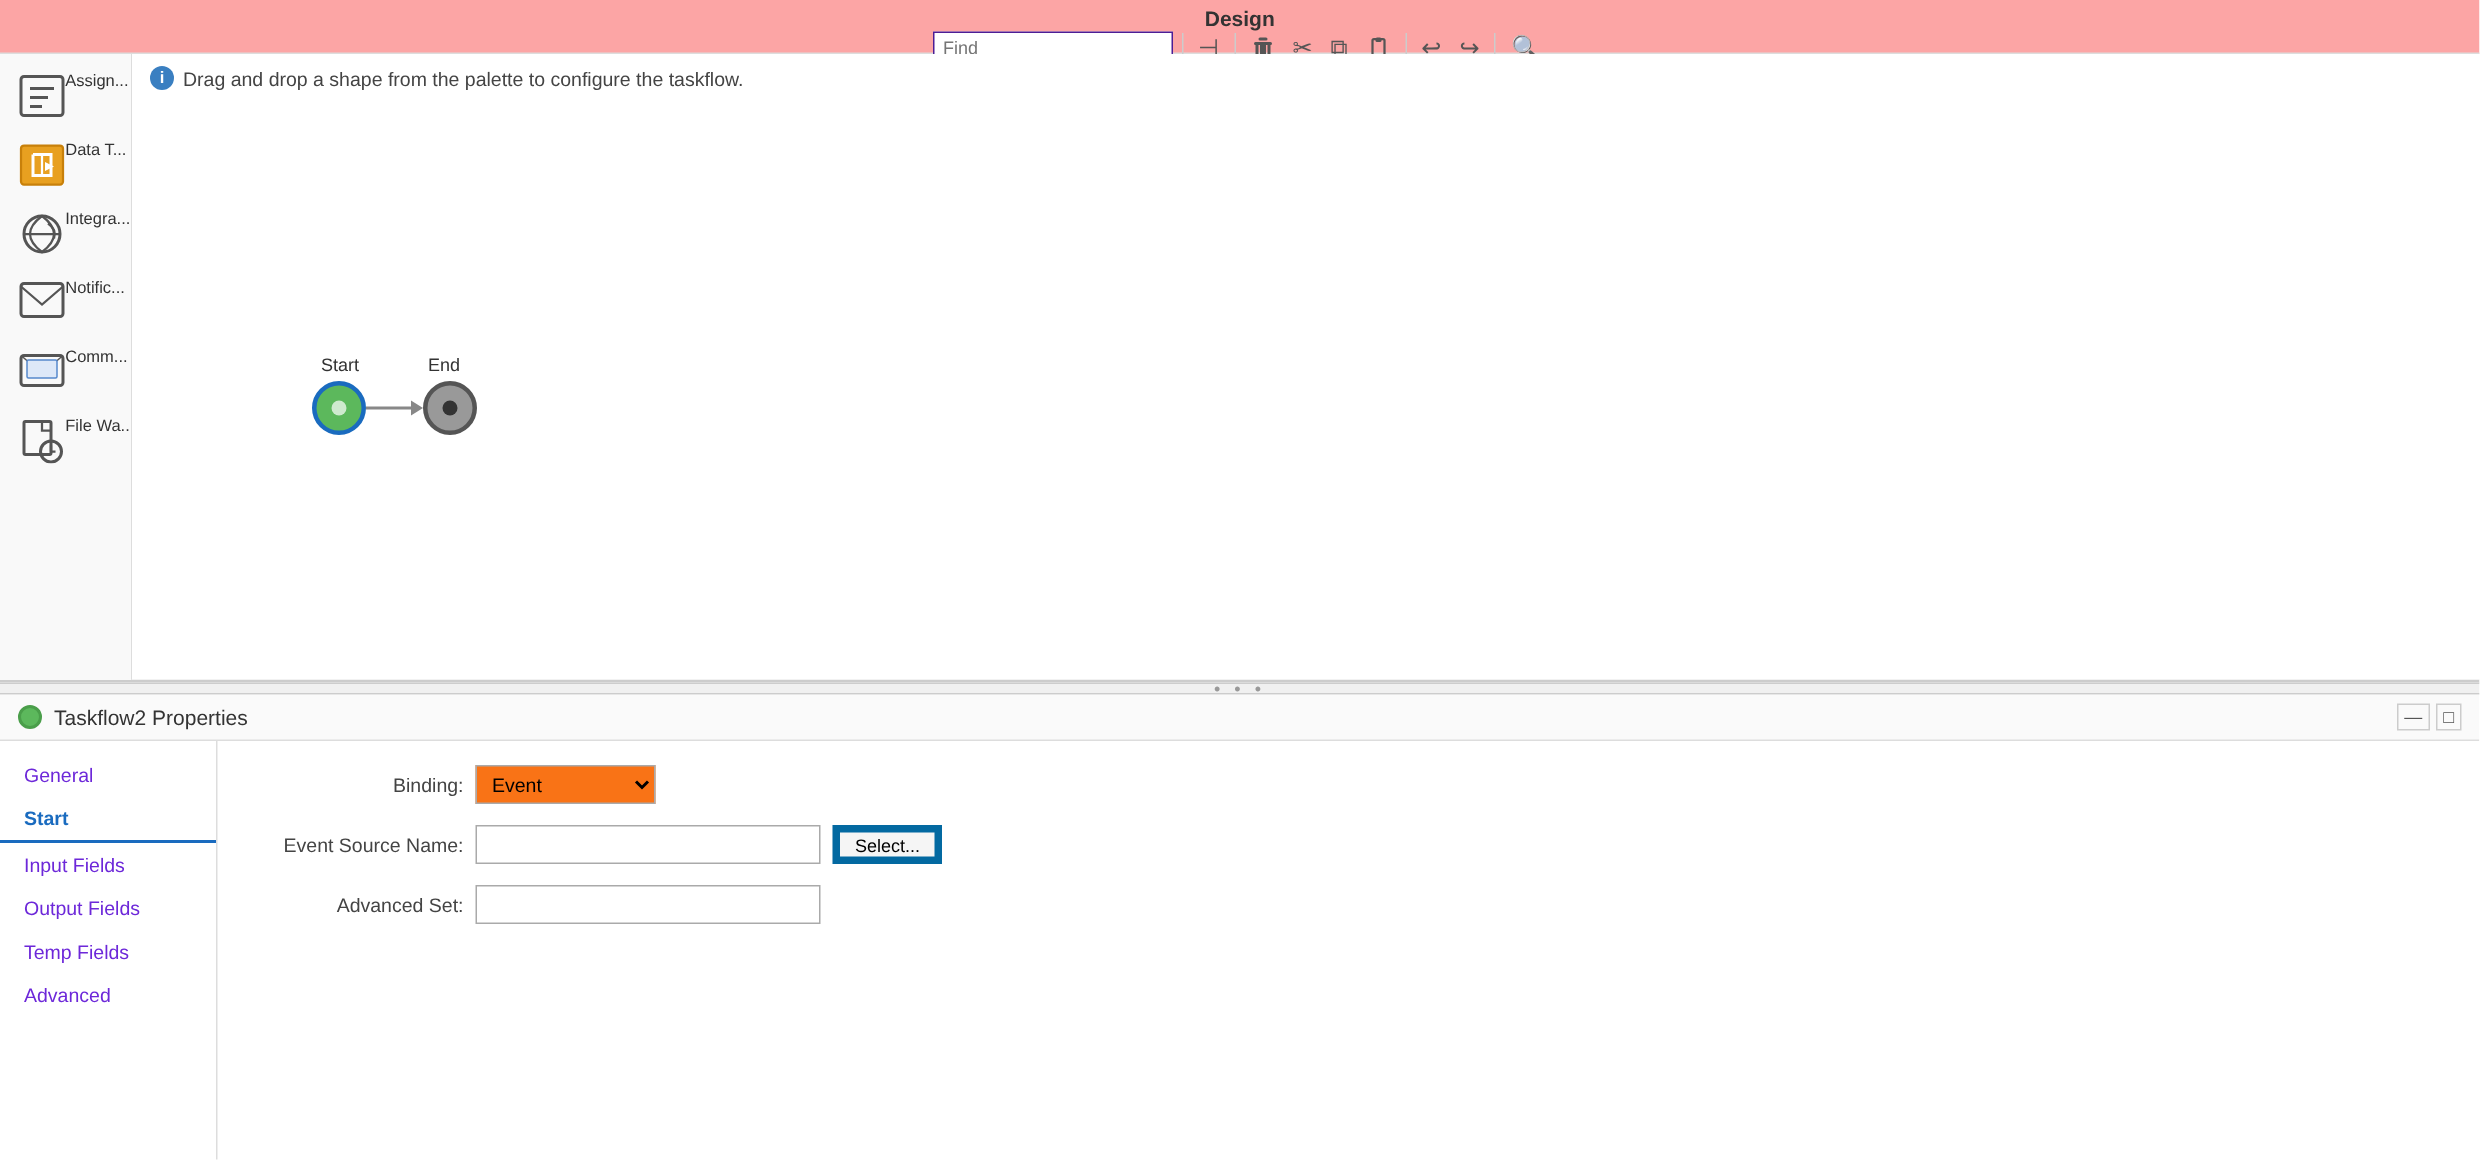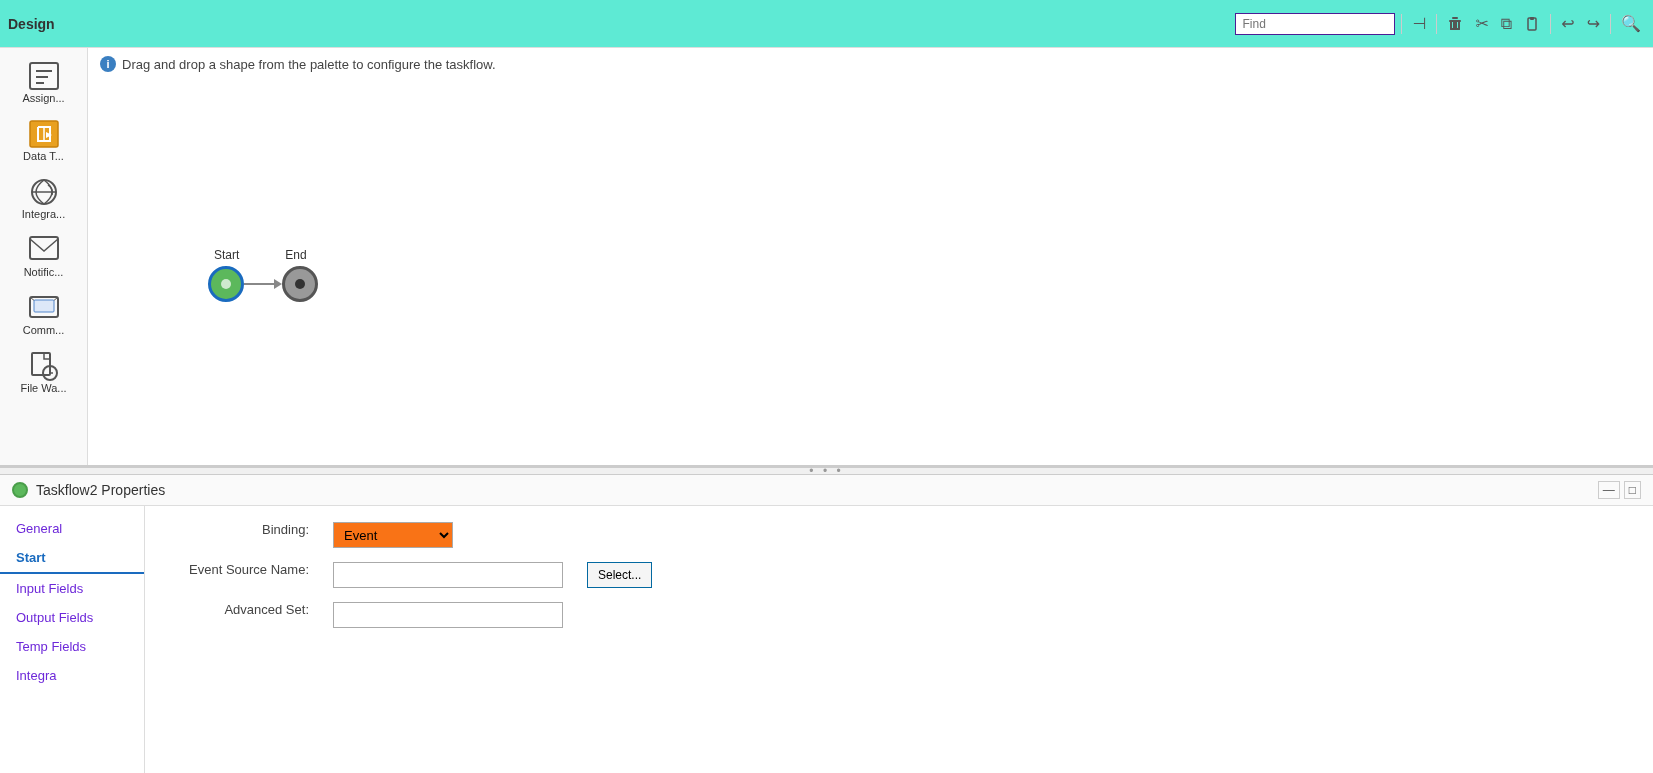--- a/index.html
+++ b/index.html
@@ -4,23 +4,24 @@
   <style>
     * { box-sizing: border-box; margin: 0; padding: 0; }
     body { font-family: Arial, sans-serif; font-size: 13px; background: #fff; color: #333; height: 773px; overflow: hidden; }
 
     
     .top-bar {
       display: flex;
       align-items: center;
       justify-content: space-between;
       padding: 4px 8px;
-      background: #5eead4;
+      background: #fca5a5;
       border-bottom: 1px solid #ddd;
-      height: 48px;
+      height: 36px;
+      flex-direction: column;
     }
     .top-bar-title { font-size: 14px; font-weight: bold; }
     .top-bar-right { display: flex; align-items: center; gap: 4px; }
     .find-input {
       border: 1px solid #4c1d95;
       padding: 2px 6px;
       width: 160px;
       font-size: 12px;
       height: 22px;
     }
@@ -49,22 +50,22 @@
       background: #f9f9f9;
       display: flex;
       flex-direction: column;
       align-items: center;
       padding: 8px 0;
       gap: 8px;
       overflow-y: auto;
     }
     .palette-item {
       display: flex;
-      flex-direction: column;
-      align-items: center;
+      flex-direction: row;
+      align-items: flex-start;
       width: 72px;
       cursor: pointer;
       padding: 4px 4px 2px;
       border-radius: 4px;
     }
     .palette-icon {
       width: 36px; height: 32px;
       display: flex; align-items: center; justify-content: center;
       font-size: 22px;
     }
@@ -226,23 +227,23 @@
     }
 
     
     .properties-content {
       flex: 1;
       padding: 16px 24px;
       overflow-y: auto;
     }
     .prop-row {
       display: flex;
-      align-items: flex-start;
+      align-items: center;
       margin-bottom: 14px;
-      gap: 24px;
+      gap: 8px;
     }
     .prop-label {
       width: 140px;
       text-align: right;
       font-size: 13px;
       color: #444;
       flex-shrink: 0;
     }
     .prop-select {
       border: 1px solid #aaa;
@@ -254,21 +255,21 @@
       cursor: pointer;
     }
     .prop-input {
       border: 1px solid #aaa;
       padding: 2px 6px;
       font-size: 13px;
       height: 26px;
       width: 230px;
     }
     .prop-btn {
-      border: 1px solid #0369a1;
+      border: 5px solid #0369a1;
       background: #f5f5f5;
       padding: 2px 10px;
       font-size: 12px;
       height: 26px;
       cursor: pointer;
     }
   </style>
 </head>
 <body>
 
@@ -421,21 +422,21 @@
   </div>
 
   <div class="properties-body">
 
     <div class="properties-nav">
       <div class="nav-item">General</div>
       <div class="nav-item active">Start</div>
       <div class="nav-item">Input Fields</div>
       <div class="nav-item">Output Fields</div>
       <div class="nav-item">Temp Fields</div>
-      <div class="nav-item">Integra</div>
+      <div class="nav-item">Advanced</div>
     </div>
 
     <div class="properties-content">
 
       <div class="prop-row">
         <span class="prop-label">Binding:</span>
         <select class="prop-select">
           <option>Event</option>
           <option>Manual</option>
           <option>Scheduled</option>

